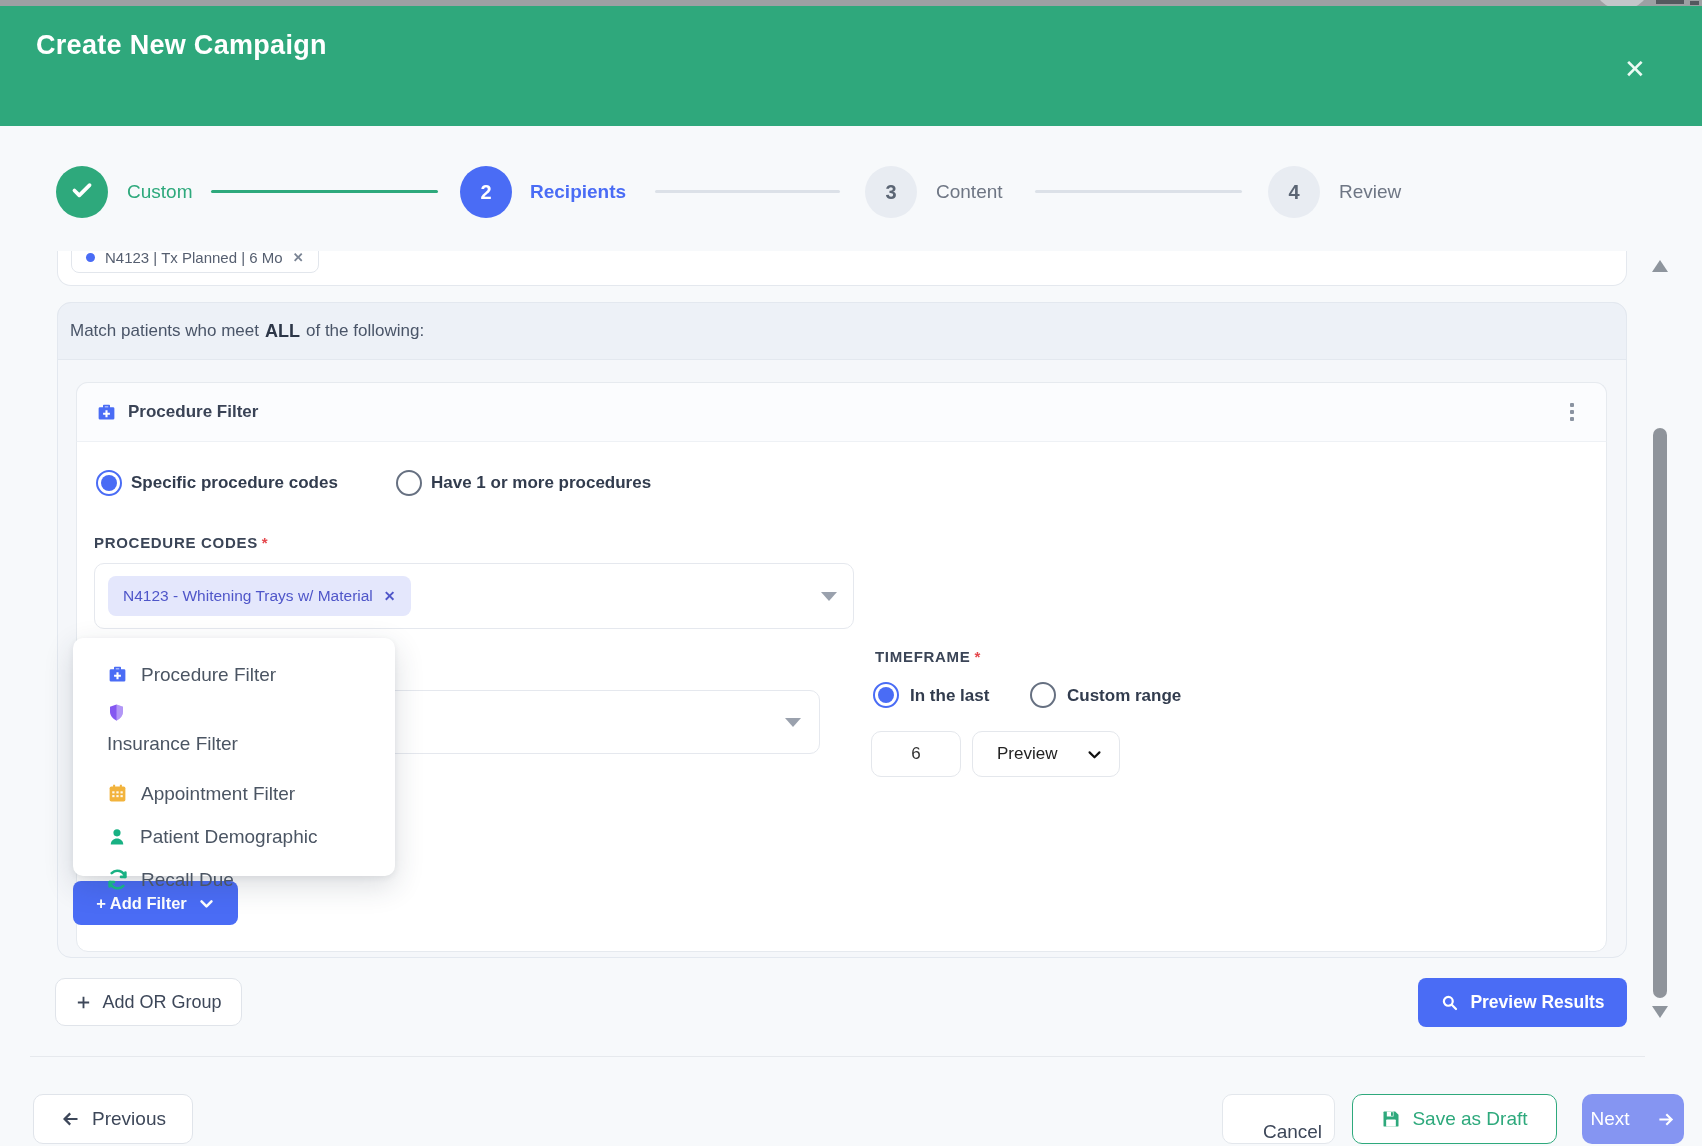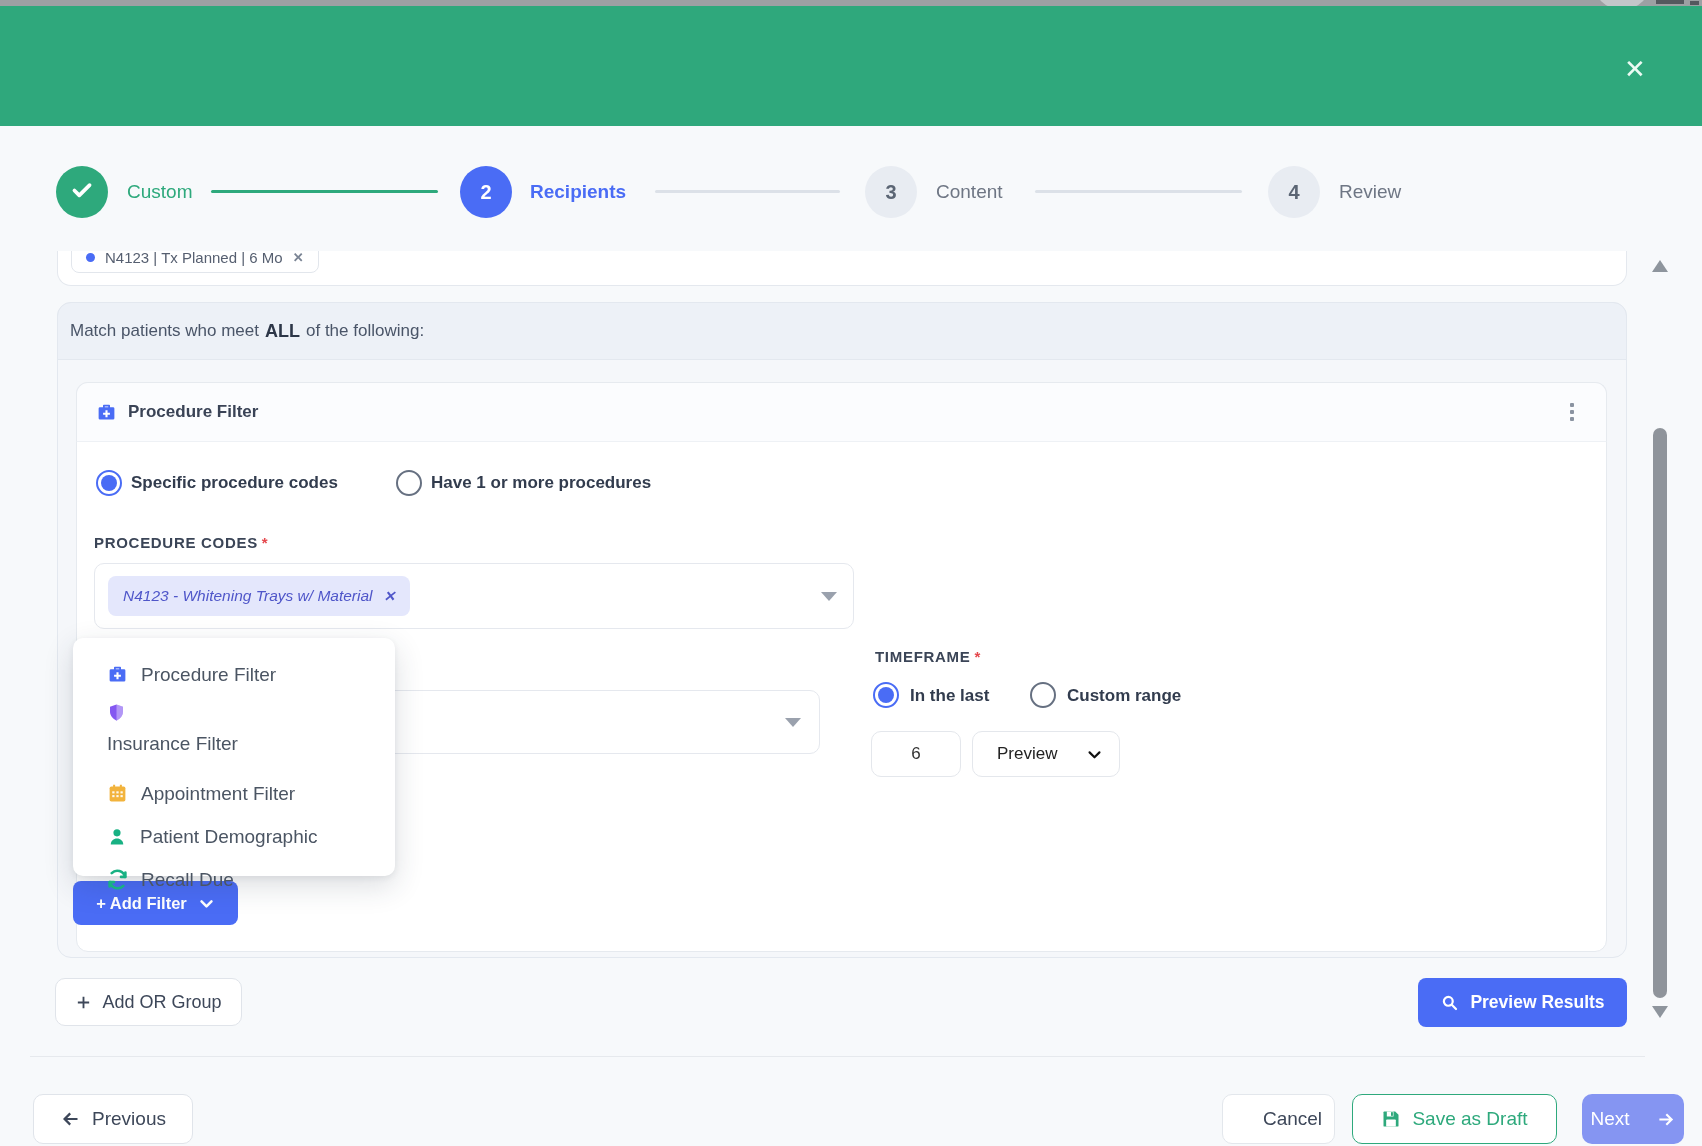--- a/index.html
+++ b/index.html
@@ -99,21 +99,21 @@
     border:1px solid #e0e4ea; border-radius:10px; display:flex; align-items:center; justify-content:center;
     gap:10px; font-size:18px; color:#3d4759; cursor:pointer; }
   .preview-btn { position:absolute; left:1418px; top:978px; width:209px; height:49px; background:#4a6cf5;
     border-radius:8px; color:#fff; font-size:17.5px; font-weight:600; display:flex; align-items:center;
     justify-content:center; gap:11px; cursor:pointer; }
   .footer-divider { position:absolute; left:30px; top:1056px; width:1615px; height:1px; background:#e6e9ed; }
   .prev-btn { position:absolute; left:33px; top:1094px; width:160px; height:50px; background:#fff;
     border:1px solid #e0e4ea; border-radius:10px; display:flex; align-items:center; justify-content:center;
     gap:12px; font-size:19px; color:#3d4759; cursor:pointer; }
   .cancel-btn { position:absolute; left:1222px; top:1094px; width:113px; height:50px; background:#fff;
-    border:1px solid #e3e7ec; border-radius:10px; display:flex; align-items:center; justify-content:center;
+    border:1px solid #e3e7ec; border-radius:10px; display:flex; align-items:flex-end; justify-content:center;
     font-size:19px; color:#3d4759; cursor:pointer;padding-left:28px; }
   .save-btn { position:absolute; left:1352px; top:1094px; width:205px; height:50px; background:#fff;
     border:1.5px solid #2ea97c; border-radius:10px; display:flex; align-items:center; justify-content:center;
     gap:11px; font-size:19px; color:#2ea97c; cursor:pointer; }
   .next-btn { position:absolute; left:1582px; top:1094px; width:102px; height:50px; background:#8595f2;
     border-radius:10px; display:flex; align-items:center; justify-content:center; gap:27px; font-size:19px;
     color:#fff; cursor:pointer; }
 
   
   .sb-up { position:absolute; left:1652px; top:260px; width:0; height:0; border-left:8px solid transparent;
@@ -127,20 +127,21 @@
 
 <div id="stage">
 
   <div class="top-strip">
     <div class="arc"></div>
     <div class="mark1"></div>
     <div class="mark2"></div>
   </div>
 
   <div class="modal-header"></div>
+  <div class="modal-title">Create New Campaign</div>
   <div class="close-btn">✕</div>
 
   <div class="step-circle done" style="left:56px;">
     <span>
       <svg width="26" height="26" viewBox="0 0 24 24" fill="none" stroke="#fff" stroke-width="3.4" stroke-linecap="round" stroke-linejoin="round">
           <path d="M5 12.5l4.5 4.5L19 7.5"></path>
         </svg>
     </span>
   </div>
   <div class="step-label done" style="left:127px;">Custom</div>
@@ -195,21 +196,21 @@
   </div>
 
   <div class="radio sel" style="left:96px; top:470px;"></div>
   <div class="radio-label" style="left:131px; top:473px;">Specific procedure codes</div>
   <div class="radio" style="left:396px; top:470px;"></div>
   <div class="radio-label" style="left:431px; top:473px;">Have 1 or more procedures</div>
 
   <div class="field-label" style="left:94px; top:534px;">
     <span>PROCEDURE CODES</span><span class="req">*</span>
   </div>
-  <div class="select-box" style="left:94px; top:563px; width:760px; height:66px;font-style:italic;">
+  <div class="select-box" style="left:94px; top:563px; width:760px; height:66px;">
     <div class="code-chip">
       <span class="txt">N4123 - Whitening Trays w/ Material</span>
       <span class="x">✕</span>
     </div>
     <span class="caret" style="left:726px; top:28px;"></span>
   </div>
 
   <div class="select-box" style="left:94px; top:690px; width:726px; height:64px; z-index:1;">
     <span class="caret" style="left:690px; top:27px;"></span>
   </div>

